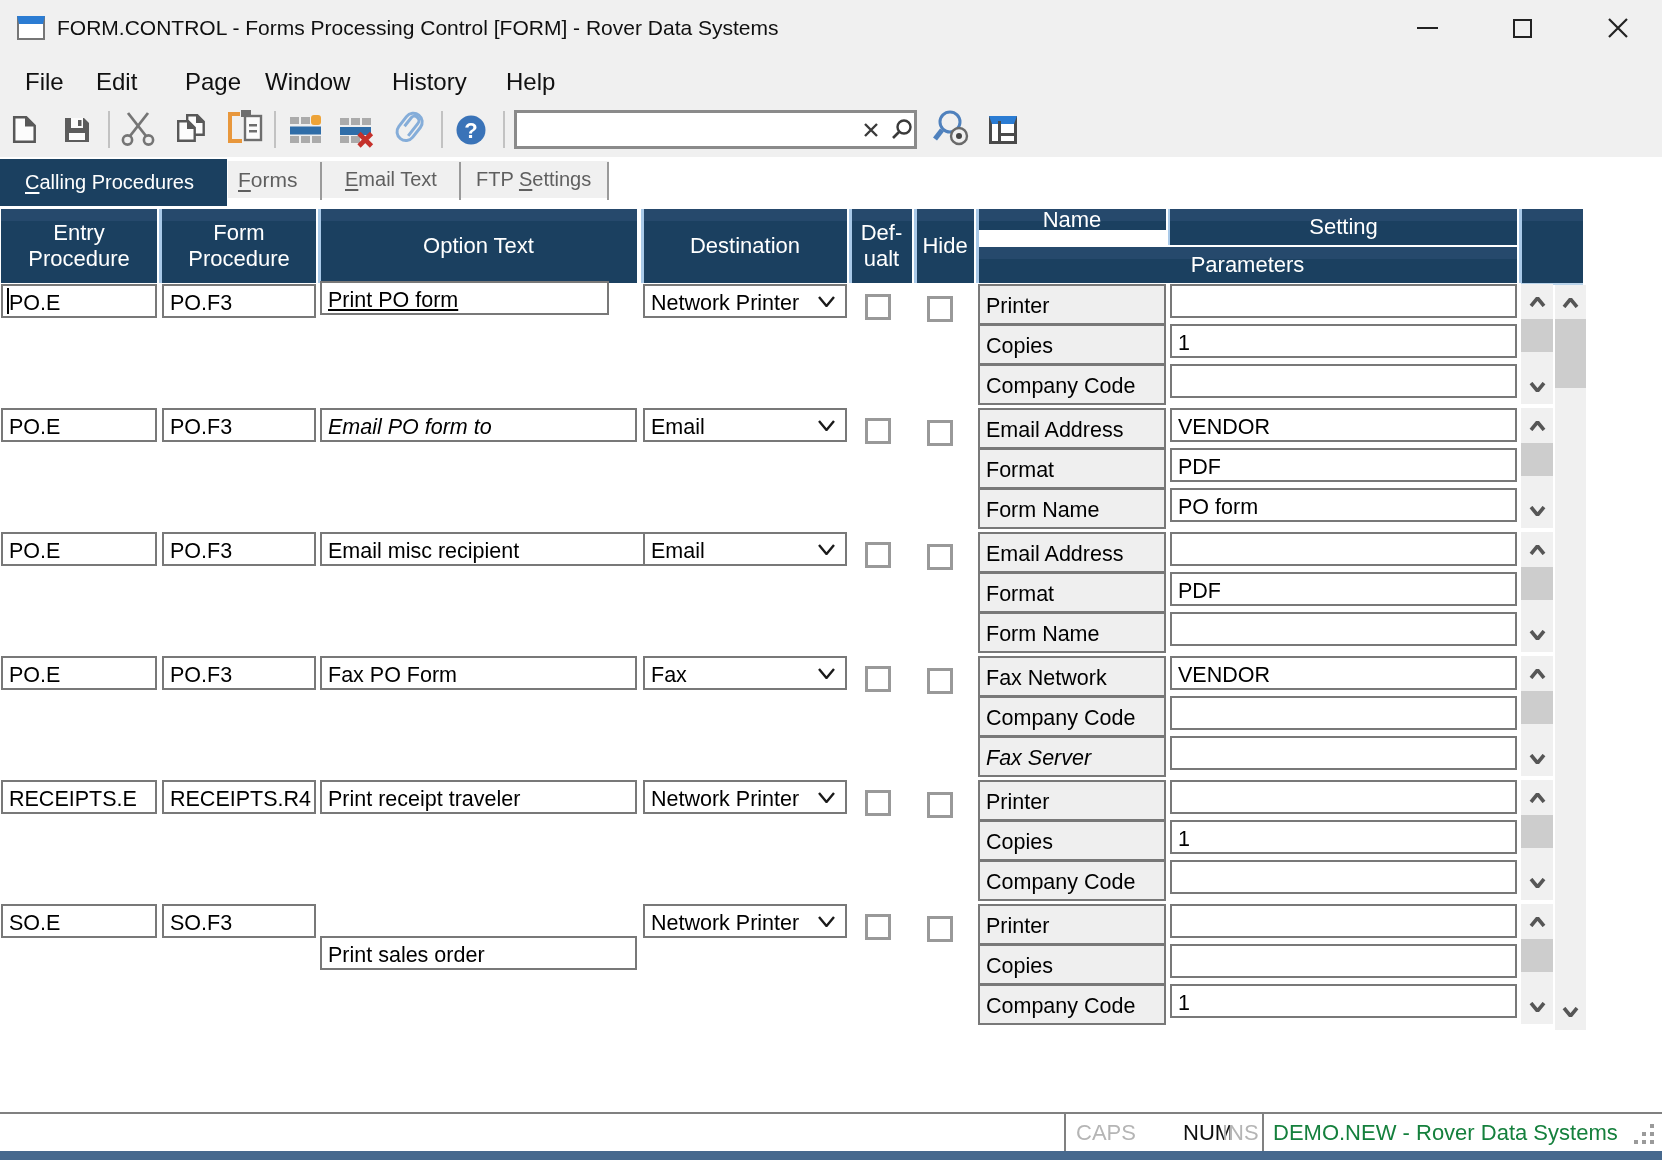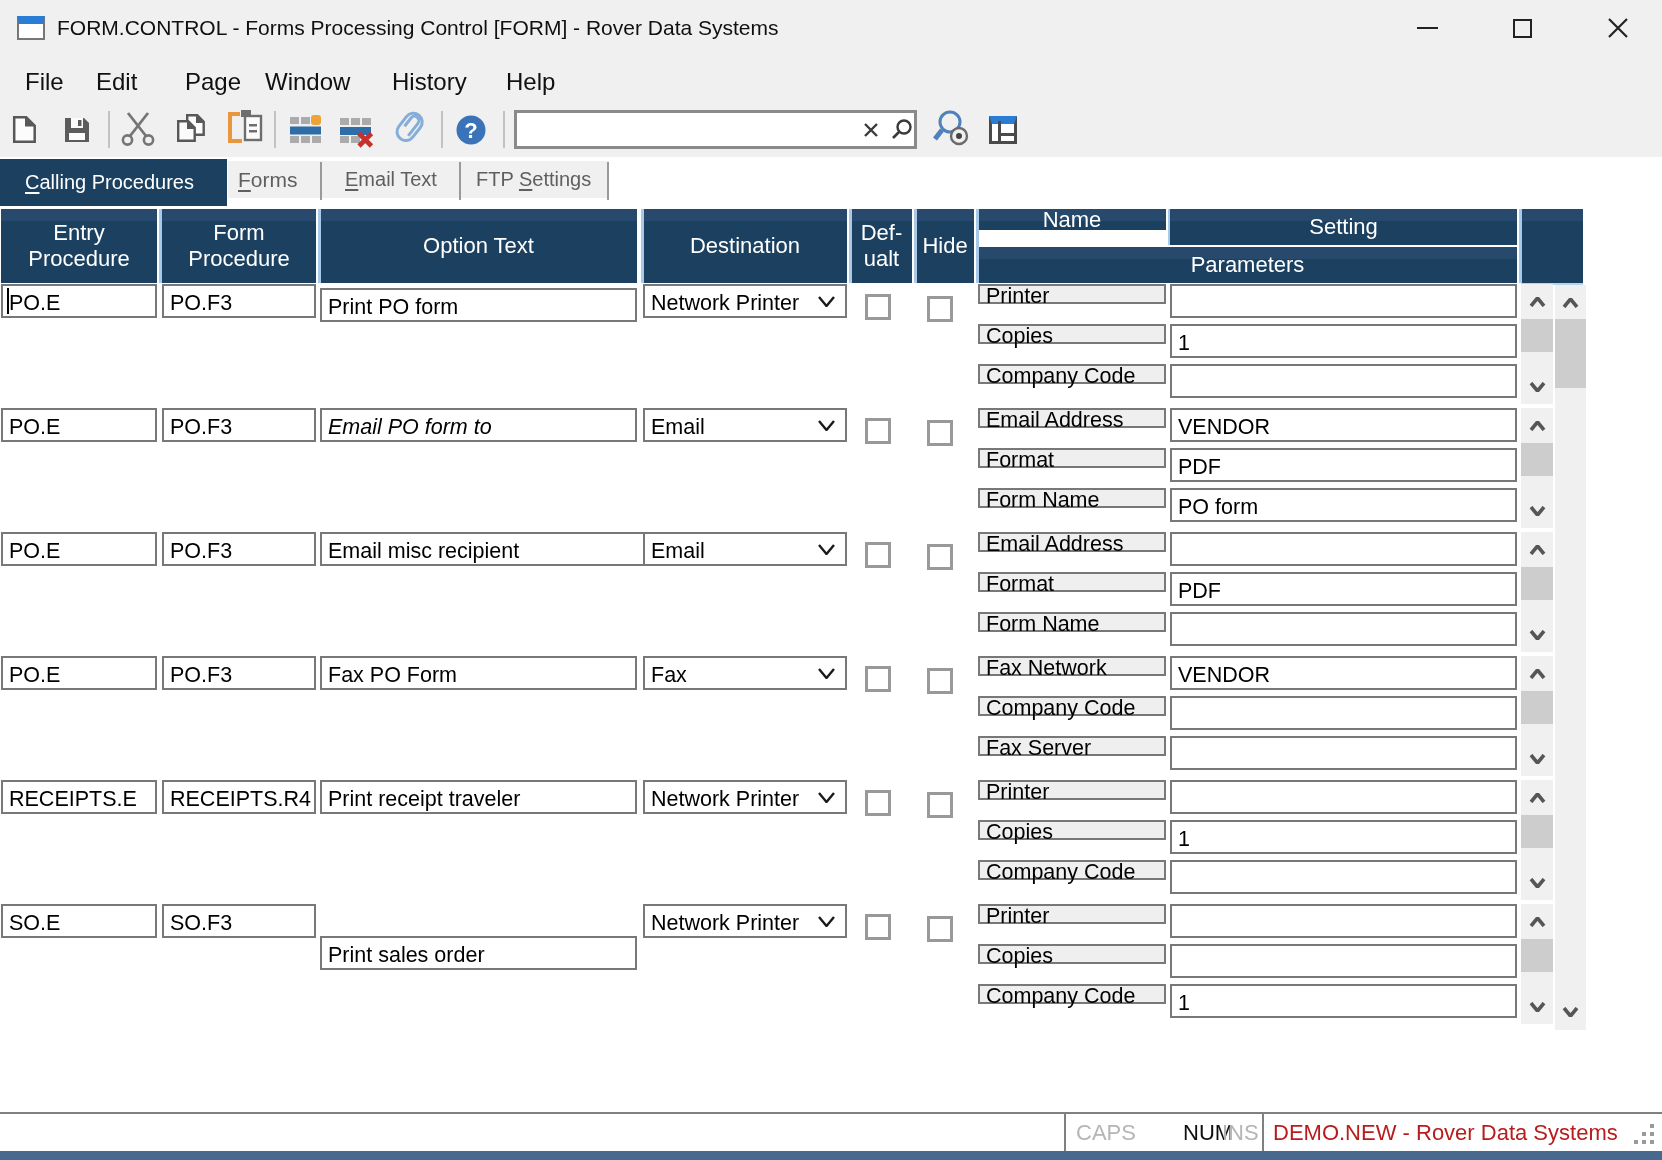--- a/index.html
+++ b/index.html
@@ -3,21 +3,21 @@
 <style>
 * { margin:0; padding:0; box-sizing:border-box; }
 html,body { width:1662px; height:1160px; overflow:hidden; }
 body { font-family:"Liberation Sans", sans-serif; background:#fff; position:relative; }
 .abs { position:absolute; }
 .hdrcell { position:absolute; background:linear-gradient(180deg,#26496c 0 12px,#1b4060 12px); color:#fff; text-align:center;
   font-size:22px; line-height:26px; display:flex; align-items:center; justify-content:center; }
 .inp { position:absolute; background:#fff; border:2px solid #787878; font-size:21.5px; padding-top:2px;
   color:#000; padding:4px 0 0 6px; display:flex; align-items:center; height:34px; }
 .pname { position:absolute; background:#efefef; border:2px solid #787878; font-size:21.5px; padding-top:4px;
-  color:#000; padding-left:6px; display:flex; align-items:center; height:20px; }
+  color:#000; padding-left:6px; display:flex; align-items:center; height:41px; }
 .cb { position:absolute; width:26px; height:26px; border:3px solid #999; background:#fff; }
 .sbtrack { position:absolute; background:#f0f0f0; }
 .sbthumb { position:absolute; background:#cdcdcd; }
 u { text-decoration:underline; text-underline-offset:3px; }
 </style></head>
 <body>
 
 <div class="abs" style="left:0;top:0;width:1662px;height:157px;background:#f0f0f0;"></div>
 <div class="abs" style="left:17px;top:16px;width:28px;height:24px;border:2px solid #767676;background:#fff;border-top:8px solid #2b7cd3;"></div>
 <div class="abs" style="left:57px;top:16px;font-size:21px;color:#101010;">FORM.CONTROL - Forms Processing Control [FORM] - Rover Data Systems</div>
@@ -125,21 +125,21 @@
 <div class="abs" style="left:159px;top:209px;width:2.5px;height:74px;background:#a9c9e8;"></div>
 <div class="abs" style="left:318px;top:209px;width:2.5px;height:74px;background:#a9c9e8;"></div>
 <div class="abs" style="left:641px;top:209px;width:2.5px;height:74px;background:#a9c9e8;"></div>
 <div class="abs" style="left:849px;top:209px;width:2.5px;height:74px;background:#a9c9e8;"></div>
 <div class="abs" style="left:914px;top:209px;width:2.5px;height:74px;background:#a9c9e8;"></div>
 <div class="abs" style="left:976px;top:209px;width:2.5px;height:74px;background:#a9c9e8;"></div>
 <div class="abs" style="left:1519px;top:209px;width:2.5px;height:74px;background:#a9c9e8;"></div>
 <div class="abs" style="left:1168px;top:209px;width:2px;height:36px;background:#a9c9e8;"></div>
 <div class="inp" style="left:1px;top:284px;width:156px;">PO.E</div>
 <div class="inp" style="left:162px;top:284px;width:154px;">PO.F3</div>
-<div class="inp" style="left:320px;top:288px;width:317px;">Print PO form</div>
+<div class="inp" style="left:320px;top:281px;width:289px;text-decoration:underline;">Print PO form</div>
 <div class="inp" style="left:643px;top:284px;width:204px;">Network Printer</div>
 <svg class="abs" style="left:817px;top:296px;" width="19" height="11" viewBox="0 0 19 11">
     <path d="M2 1 L9.5 10 L17 1" fill="none" stroke="#1a1a1a" stroke-width="2.4"></path>
   </svg>
 <div class="cb" style="left:865px;top:294px;"></div>
 <div class="cb" style="left:927px;top:296px;"></div>
 <div class="pname" style="left:978px;top:284px;width:188px;">Printer</div>
 <div class="inp" style="left:1170px;top:284px;width:347px;"></div>
 <div class="pname" style="left:978px;top:324px;width:188px;">Copies</div>
 <div class="inp" style="left:1170px;top:324px;width:347px;">1</div>
@@ -205,21 +205,21 @@
 <div class="inp" style="left:643px;top:656px;width:204px;">Fax</div>
 <svg class="abs" style="left:817px;top:668px;" width="19" height="11" viewBox="0 0 19 11">
     <path d="M2 1 L9.5 10 L17 1" fill="none" stroke="#1a1a1a" stroke-width="2.4"></path>
   </svg>
 <div class="cb" style="left:865px;top:666px;"></div>
 <div class="cb" style="left:927px;top:668px;"></div>
 <div class="pname" style="left:978px;top:656px;width:188px;">Fax Network</div>
 <div class="inp" style="left:1170px;top:656px;width:347px;">VENDOR</div>
 <div class="pname" style="left:978px;top:696px;width:188px;">Company Code</div>
 <div class="inp" style="left:1170px;top:696px;width:347px;"></div>
-<div class="pname" style="left:978px;top:736px;width:188px;">Fax Server</div>
+<div class="pname" style="left:978px;top:736px;width:188px;font-style:italic;">Fax Server</div>
 <div class="inp" style="left:1170px;top:736px;width:347px;"></div>
 <div class="sbtrack" style="left:1521px;top:656px;width:32px;height:120px;"></div>
 <div class="sbthumb" style="left:1521px;top:691px;width:32px;height:33px;"></div>
 <svg class="abs" style="left:1529px;top:669px;" width="17" height="10" viewBox="0 0 17 10">
     <path d="M2 9 L8.5 1 L15 9" fill="none" stroke="#565656" stroke-width="3.6"></path>
   </svg>
 <svg class="abs" style="left:1529px;top:754px;" width="17" height="10" viewBox="0 0 17 10">
     <path d="M2 1 L8.5 9 L15 1" fill="none" stroke="#565656" stroke-width="3.6"></path>
   </svg>
 <div class="inp" style="left:1px;top:780px;width:156px;">RECEIPTS.E</div>
@@ -276,21 +276,21 @@
   </svg>
 <svg class="abs" style="left:1562px;top:1007px;" width="17" height="10" viewBox="0 0 17 10">
     <path d="M2 1 L8.5 9 L15 1" fill="none" stroke="#565656" stroke-width="3.6"></path>
   </svg>
 <div class="abs" style="left:0;top:1112px;width:1662px;height:39px;background:#fff;border-top:2px solid #808080;"></div>
 <div class="abs" style="left:1064px;top:1114px;width:2px;height:37px;background:#808080;"></div>
 <div class="abs" style="left:1262px;top:1114px;width:2px;height:37px;background:#808080;"></div>
 <div class="abs" style="left:1076px;top:1120px;font-size:22px;color:#b5b5b5;">CAPS</div>
 <div class="abs" style="left:1146px;top:1120px;font-size:22px;color:#101010;margin-left:37px;">NUM</div>
 <div class="abs" style="left:1222px;top:1120px;font-size:22px;color:#b5b5b5;">INS</div>
-<div class="abs" style="left:1273px;top:1120px;font-size:22px;color:#b91c1c;">DEMO.NEW - Rover Data Systems</div>
+<div class="abs" style="left:1273px;top:1120px;font-size:22px;color:#15803d;">DEMO.NEW - Rover Data Systems</div>
 <svg class="abs" style="left:1634px;top:1124px;" width="22" height="22" viewBox="0 0 22 22">
     <g fill="#9a9a9a">
       <rect x="16" y="0" width="4" height="4"></rect>
       <rect x="16" y="8" width="4" height="4"></rect>
       <rect x="16" y="16" width="4" height="4"></rect>
       <rect x="8" y="8" width="4" height="4"></rect>
       <rect x="8" y="16" width="4" height="4"></rect>
       <rect x="0" y="16" width="4" height="4"></rect>
     </g>
   </svg>

